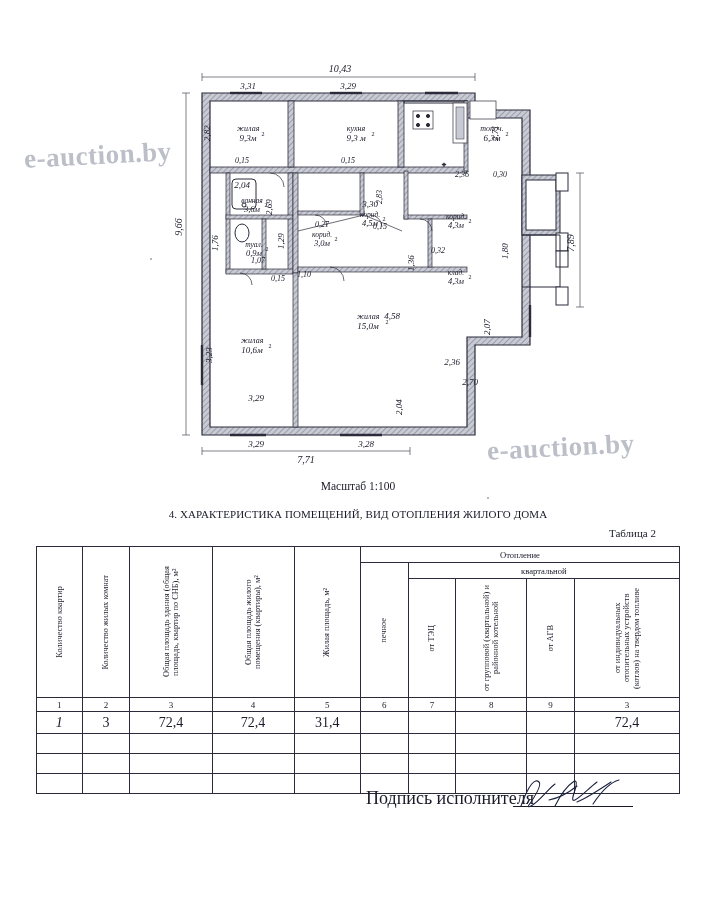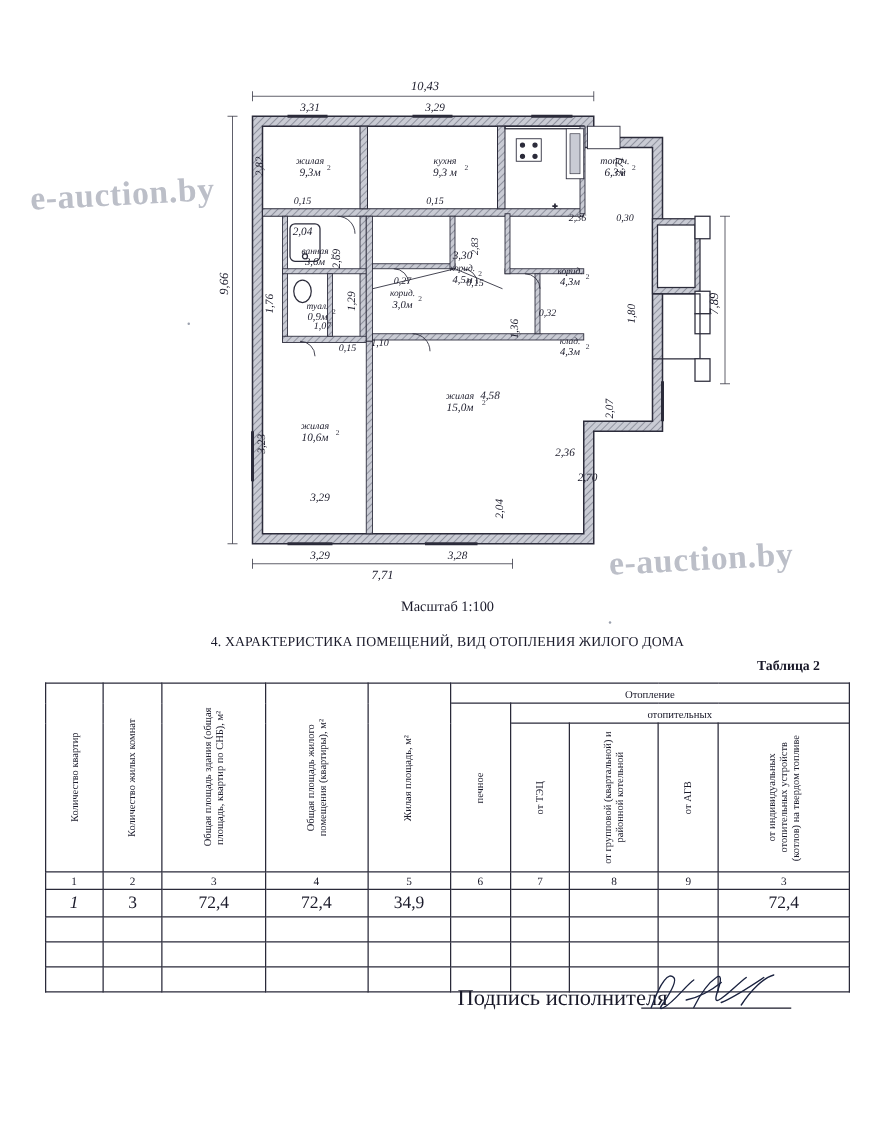--- a/index.html
+++ b/index.html
@@ -35,21 +35,21 @@
   
   .scale-cap{
     position:absolute;left:0;right:0;top:480px;text-align:center;
     font-size:11.5px;
   }
   .sec-title{
     position:absolute;left:0;right:0;top:508px;text-align:center;
     font-size:11px;font-weight:400;letter-spacing:0.1px;
   }
   .tbl-num{
-    position:absolute;right:60px;top:527px;font-size:11px;font-weight:bold;
+    position:absolute;right:60px;top:527px;font-size:11px;
   }
 
   
   .tbl-wrap{position:absolute;left:36px;top:546px;width:576px;}
   table.chars{
     border-collapse:collapse;
     width:644px;
     table-layout:fixed;
     font-size:9px;
   }
@@ -323,21 +323,21 @@
             </td>
           <td class="vhead" rowspan="3">
               <span>Жилая площадь, м²</span>
             </td>
           <td class="hhead" colspan="5">Отопление</td>
         </tr>
         <tr>
           <td class="vhead" rowspan="2">
               <span>печное</span>
             </td>
-          <td class="hhead" colspan="4">отопительных</td>
+          <td class="hhead" colspan="4">квартальной</td>
         </tr>
         <tr>
           <td class="vhead">
               <span>от ТЭЦ</span>
             </td>
           <td class="vhead">
               <span>от групповой (квартальной) и районной котельной</span>
             </td>
           <td class="vhead">
               <span>от АГВ</span>
@@ -356,21 +356,21 @@
           <td>7</td>
           <td>8</td>
           <td>9</td>
           <td>3</td>
         </tr>
         <tr class="datarow">
           <td class="c-italic">1</td>
           <td>3</td>
           <td>72,4</td>
           <td>72,4</td>
-          <td>34,9</td>
+          <td>31,4</td>
           <td></td>
           <td></td>
           <td></td>
           <td></td>
           <td>72,4</td>
         </tr>
         <tr class="emptyrow">
           <td></td>
             <td></td>
           <td></td>

